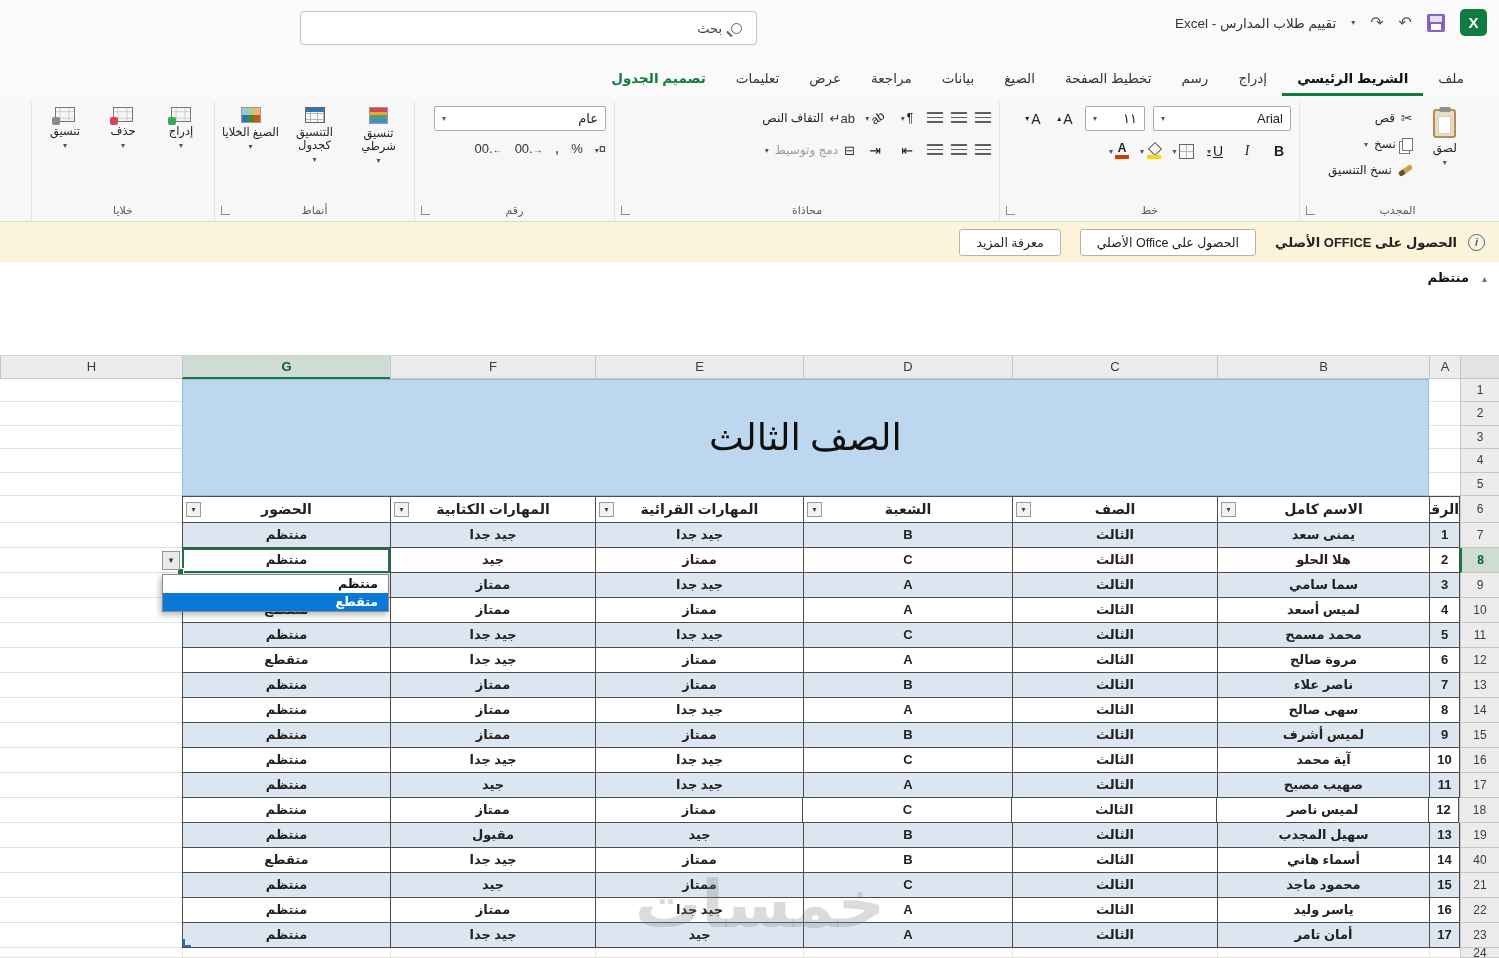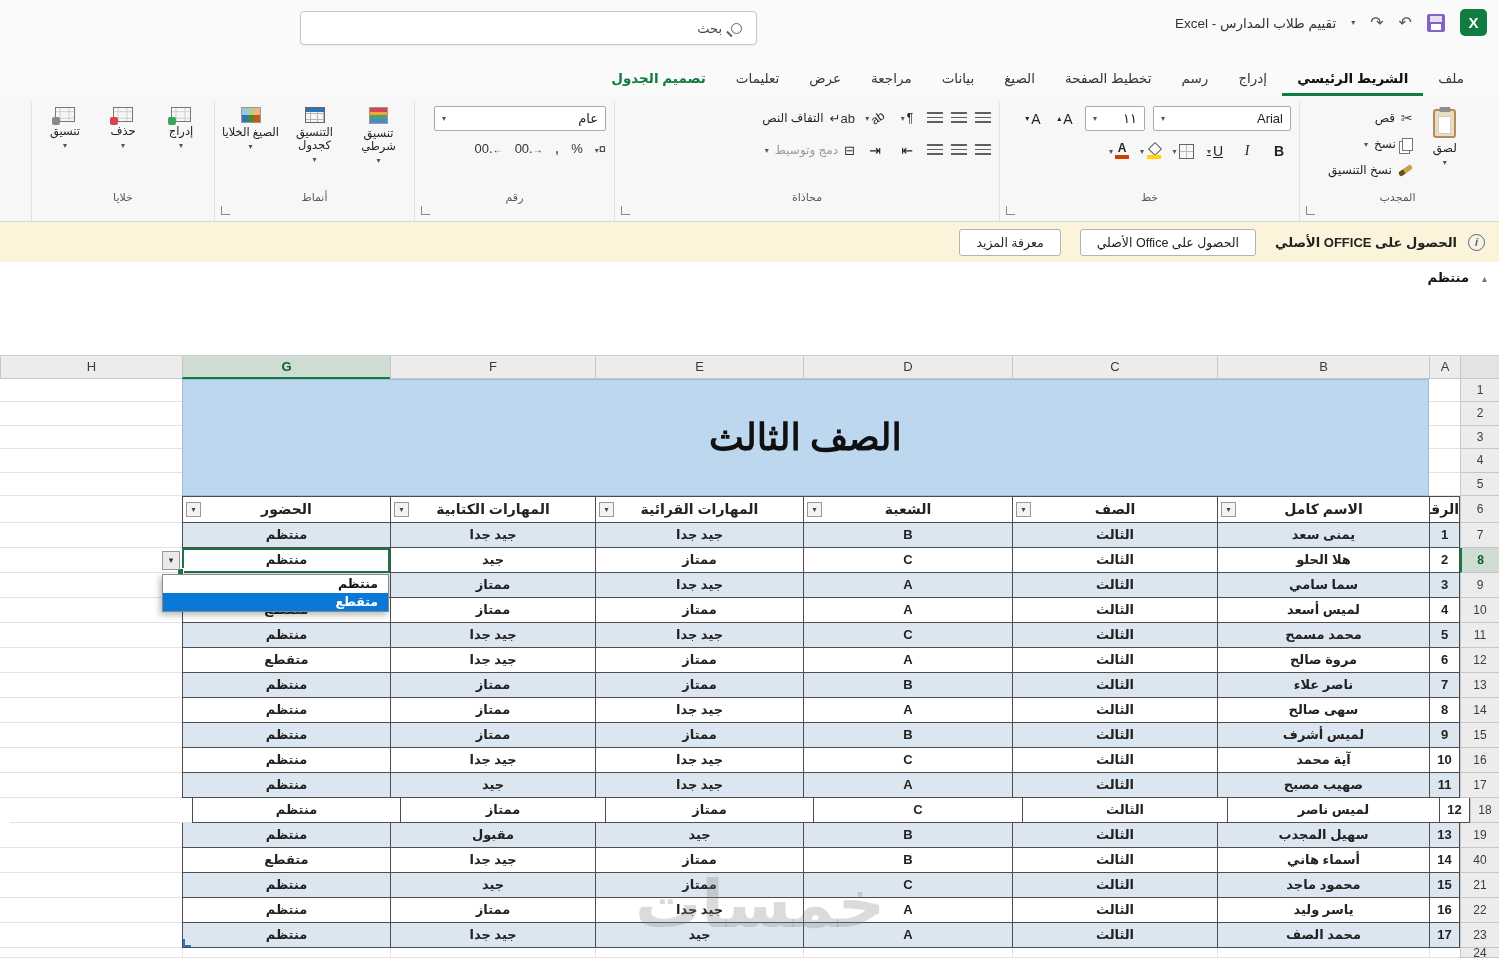--- a/index.html
+++ b/index.html
@@ -24,21 +24,21 @@
 
   
   .tabbar{position:absolute;top:58px;right:6px;left:0;height:38px;display:flex;direction:rtl;align-items:flex-end;padding-right:14px}
   .tab{padding:0 15px;font-size:13.5px;height:33px;line-height:31px;color:#333;white-space:nowrap}
   .tab.active{font-weight:700;border-bottom:3px solid #107c41;color:#111}
   .tab.contextual{color:#107c41;font-weight:700}
 
   
   .ribbon{position:absolute;top:97px;left:0;right:0;height:125px;background:#f7f7f7;border-bottom:1px solid #dadada;display:flex;direction:rtl;padding:5px 4px 0 0}
   .rgroup{position:relative;border-left:1px solid #e3e3e3;padding:4px 8px 24px;display:flex;align-items:flex-start;justify-content:center}
-  .rgroup-label{position:absolute;bottom:17px;right:0;left:0;text-align:center;font-size:11px;color:#5a5a5a}
+  .rgroup-label{position:absolute;bottom:4px;right:0;left:0;text-align:center;font-size:11px;color:#5a5a5a}
   .launcher{position:absolute;bottom:6px;left:6px;width:9px;height:9px;border-left:1.3px solid #8a8a8a;border-bottom:1.3px solid #8a8a8a}
   .gcol{display:flex;flex-direction:column;gap:8px;width:100%}
   .rrow{display:flex;direction:rtl;align-items:center;gap:8px}
   .bigbtn{display:flex;flex-direction:column;align-items:center;gap:3px;font-size:12px;color:#222;padding:3px 10px}
   .smcol{display:flex;flex-direction:column;gap:2px}
   .smbtn{display:flex;direction:rtl;align-items:center;gap:6px;font-size:12px;height:24px;color:#222;white-space:nowrap}
   .combo{height:25px;border:1px solid #ababab;background:#fff;display:flex;direction:rtl;align-items:center;justify-content:space-between;padding:0 7px;font-size:13px;color:#222;border-radius:2px}
   .fmt{min-width:24px;height:24px;display:flex;align-items:center;justify-content:center;font-size:14px;color:#222;gap:2px}
   .bold{font-weight:800}.ital{font-style:italic;font-family:"Liberation Serif",serif}.undl{text-decoration:underline}
   .ic-paste{width:23px;height:29px;border:2px solid #b08d5a;border-radius:3px;background:#e9dcc0;position:relative}
@@ -84,21 +84,21 @@
   .colheads{display:flex;direction:rtl;height:23px}
   .chead{background:#ececec;border-left:1px solid #c6c6c6;border-bottom:1px solid #c6c6c6;text-align:center;font-size:13px;line-height:21px;color:#3c3c3c;height:23px;overflow:hidden}
   .chead.corner{background:#e3e3e3}
   .chead.sel{background:#cfdcd2;border-bottom:2px solid #107c41;font-weight:700;color:#0b5c32}
   .srow{display:flex;direction:rtl}
   .colstack{display:flex;flex-direction:column}
   .gut{background:#ececec;border-bottom:1px solid #c6c6c6;border-left:1px solid #c6c6c6;font-size:12px;text-align:center;color:#3c3c3c;overflow:hidden}
   .gut.sel{background:#cfdcd2;border-left:2.5px solid #107c41;color:#0b5c32;font-weight:700}
   .lcell{border-bottom:1px solid #e2e2e2;background:#fff}
   .lv{border-left:1px solid #e2e2e2}
-  .title-cell{background:#bdd7ee;border:1px solid #9fbcd6;display:flex;align-items:center;justify-content:center;font-size:37px;font-weight:700;color:#101010;font-family:"Liberation Serif","DejaVu Serif",serif;overflow:hidden}
+  .title-cell{background:#bdd7ee;border:1px solid #9fbcd6;display:flex;align-items:center;justify-content:center;font-size:37px;font-weight:400;color:#101010;font-family:"Liberation Serif","DejaVu Serif",serif;overflow:hidden}
   .cell{border-left:1px solid #4d4d4d;border-bottom:1px solid #4d4d4d;text-align:center;font-weight:700;font-size:13px;line-height:23px;background:#fff;overflow:hidden;white-space:nowrap}
   .cell.band{background:#dce6f1}
   .cell.edgeA{border-right:1px solid #4d4d4d}
   .cell.th{border-top:1px solid #4d4d4d;position:relative;font-size:14px;line-height:25px}
   .fbtn{position:absolute;left:3px;top:5px;width:15px;height:15px;border:1px solid #9a9a9a;background:#f3f3f3;font-size:8px;line-height:13px;text-align:center;color:#444}
   .overlays{position:absolute;inset:0;pointer-events:none}
   .overlays > *{pointer-events:auto}
   .selbox{position:absolute;border:2px solid #1e7145;z-index:5;pointer-events:none}
   .fillh{position:absolute;width:7px;height:7px;background:#1e7145;border:1px solid #fff;z-index:6}
   .ddbtn{position:absolute;width:18px;height:19px;background:#eaeaea;border:1px solid #979797;z-index:6;font-size:9px;text-align:center;line-height:17px;color:#333}
@@ -480,21 +480,21 @@
           <div class="cell band edgeA" style="width:31px">11</div>
           <div class="cell band" style="width:212px">صهيب مصبح</div>
           <div class="cell band" style="width:205px">الثالث</div>
           <div class="cell band" style="width:209px">A</div>
           <div class="cell band" style="width:208px">جيد جدا</div>
           <div class="cell band" style="width:205px">جيد</div>
           <div class="cell band" style="width:208px">منتظم</div>
           <div class="lcell" style="width:182px;height:25px"></div>
         </div>
         <div class="srow" style="height:25px">
-          <div class="gut" style="width:29px;height:25px;line-height:25px">18</div>
+          <div class="gut" style="width:40px;height:25px;line-height:25px">18</div>
           <div class="cell edgeA" style="width:31px">12</div>
           <div class="cell" style="width:212px">لميس ناصر</div>
           <div class="cell" style="width:205px">الثالث</div>
           <div class="cell" style="width:209px">C</div>
           <div class="cell" style="width:208px">ممتاز</div>
           <div class="cell" style="width:205px">ممتاز</div>
           <div class="cell" style="width:208px">منتظم</div>
           <div class="lcell" style="width:182px;height:25px"></div>
         </div>
         <div class="srow" style="height:25px">
@@ -537,21 +537,21 @@
           <div class="cell" style="width:205px">الثالث</div>
           <div class="cell" style="width:209px">A</div>
           <div class="cell" style="width:208px">جيد جدا</div>
           <div class="cell" style="width:205px">ممتاز</div>
           <div class="cell" style="width:208px">منتظم</div>
           <div class="lcell" style="width:182px;height:25px"></div>
         </div>
         <div class="srow" style="height:25px">
           <div class="gut" style="width:39px;height:25px;line-height:25px">23</div>
           <div class="cell band edgeA" style="width:31px">17</div>
-          <div class="cell band" style="width:212px">محمد الصف</div>
+          <div class="cell band" style="width:212px">أمان تامر</div>
           <div class="cell band" style="width:205px">الثالث</div>
           <div class="cell band" style="width:209px">A</div>
           <div class="cell band" style="width:208px">جيد</div>
           <div class="cell band" style="width:205px">جيد جدا</div>
           <div class="cell band" style="width:208px">منتظم</div>
           <div class="lcell" style="width:182px;height:25px"></div>
         </div>
         <div class="srow" style="height:10px">
           <div class="gut" style="width:39px;height:10px;line-height:10px">24</div>
           <div class="lcell lv" style="width:31px;height:10px"></div>

